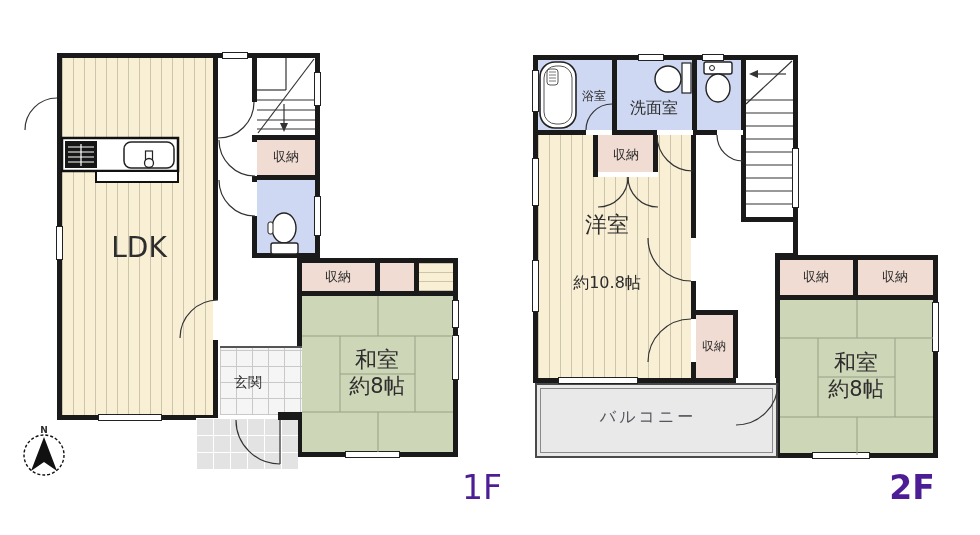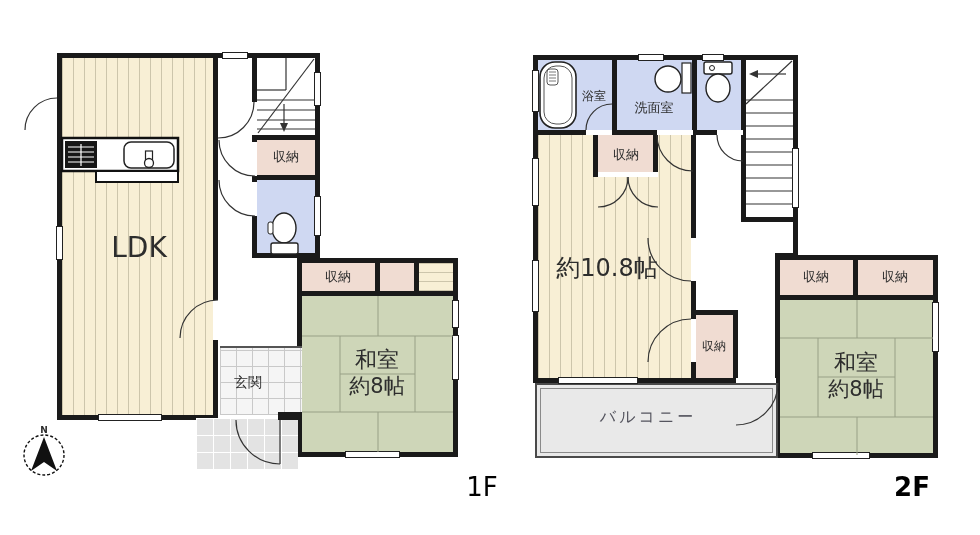--- a/index.html
+++ b/index.html
@@ -15,21 +15,21 @@
   .tile-genkan{position:absolute;z-index:1;background-color:#f5f5f5;
       background-image:repeating-linear-gradient(90deg,#c9c9c9 0 1px,transparent 1px 16px),
                        repeating-linear-gradient(0deg,#c9c9c9 0 1px,transparent 1px 16px);}
   .tile-porch{position:absolute;z-index:1;
       background-image:repeating-linear-gradient(90deg,#ffffff 0 1px,transparent 1px 17px),
                        repeating-linear-gradient(0deg,#ffffff 0 1px,transparent 1px 17px);}
   .inner-line{position:absolute;left:3px;top:3px;right:3px;bottom:3px;border:1px solid #8a8a8a;}
   .overlay{position:absolute;left:0;top:0;z-index:4;pointer-events:none;}
   .rlabel{position:absolute;transform:translate(-50%,-50%);text-align:center;color:#2d2d2d;
           line-height:1.22;white-space:nowrap;z-index:5;}
-  .floor-label{position:absolute;transform:translate(-50%,-50%);font-size:26px;color:#000000;z-index:5;}
+  .floor-label{position:absolute;transform:translate(-50%,-50%);font-size:33px;color:#4c1d95;z-index:5;}
 </style>
 </head>
 <body>
 
 <div class="stage">
 
   <div class="room stripes-v" style="left: 57px; top: 53px; width: 161px; height: 367px; background-color: rgb(248, 239, 213); border-color: rgb(26, 26, 26);"></div>
 
   <div class="room" style="left: 252px; top: 53px; width: 68px; height: 87px; background-color: rgb(255, 255, 255); border-color: rgb(26, 26, 26);"></div>
 
@@ -209,24 +209,25 @@
   <div class="rlabel" style="left:286px;top:157px;font-size:13px;">収納</div>
   <div class="rlabel" style="left:338px;top:277px;font-size:13px;">収納</div>
   <div class="rlabel" style="left:377px;top:373px;">
     <div style="font-size:22px;">和室</div>
     <div style="font-size:21px;">約8帖</div>
   </div>
   <div class="rlabel" style="left:248px;top:383px;font-size:14px;">玄関</div>
   <div class="floor-label" style="left:482px;top:487px;">1F</div>
 
   <div class="rlabel" style="left:594px;top:96px;font-size:12px;">浴室</div>
-  <div class="rlabel" style="left:654px;top:108px;font-size:13px;">洗面室</div>
+  <div class="rlabel" style="left:654px;top:108px;font-size:16px;">洗面室</div>
   <div class="rlabel" style="left:626px;top:155px;font-size:13px;">収納</div>
   <div class="rlabel" style="left:607px;top:252px;">
-    <div style="font-size:24px;margin-top:34px;">約10.8帖</div>
+    <div style="font-size:22px;">洋室</div>
+    <div style="font-size:16px;margin-top:34px;">約10.8帖</div>
   </div>
   <div class="rlabel" style="left:714px;top:346px;font-size:12px;">収納</div>
   <div class="rlabel" style="left:816px;top:277px;font-size:13px;">収納</div>
   <div class="rlabel" style="left:895px;top:277px;font-size:13px;">収納</div>
   <div class="rlabel" style="left:856px;top:376px;">
     <div style="font-size:22px;">和室</div>
     <div style="font-size:21px;">約8帖</div>
   </div>
   <div class="rlabel" style="left:648px;top:417px;font-size:16px;letter-spacing:3px;color:#55555f;">バルコニー</div>
   <div class="floor-label" style="left:912px;top:487px;font-weight:bold;">2F</div>

